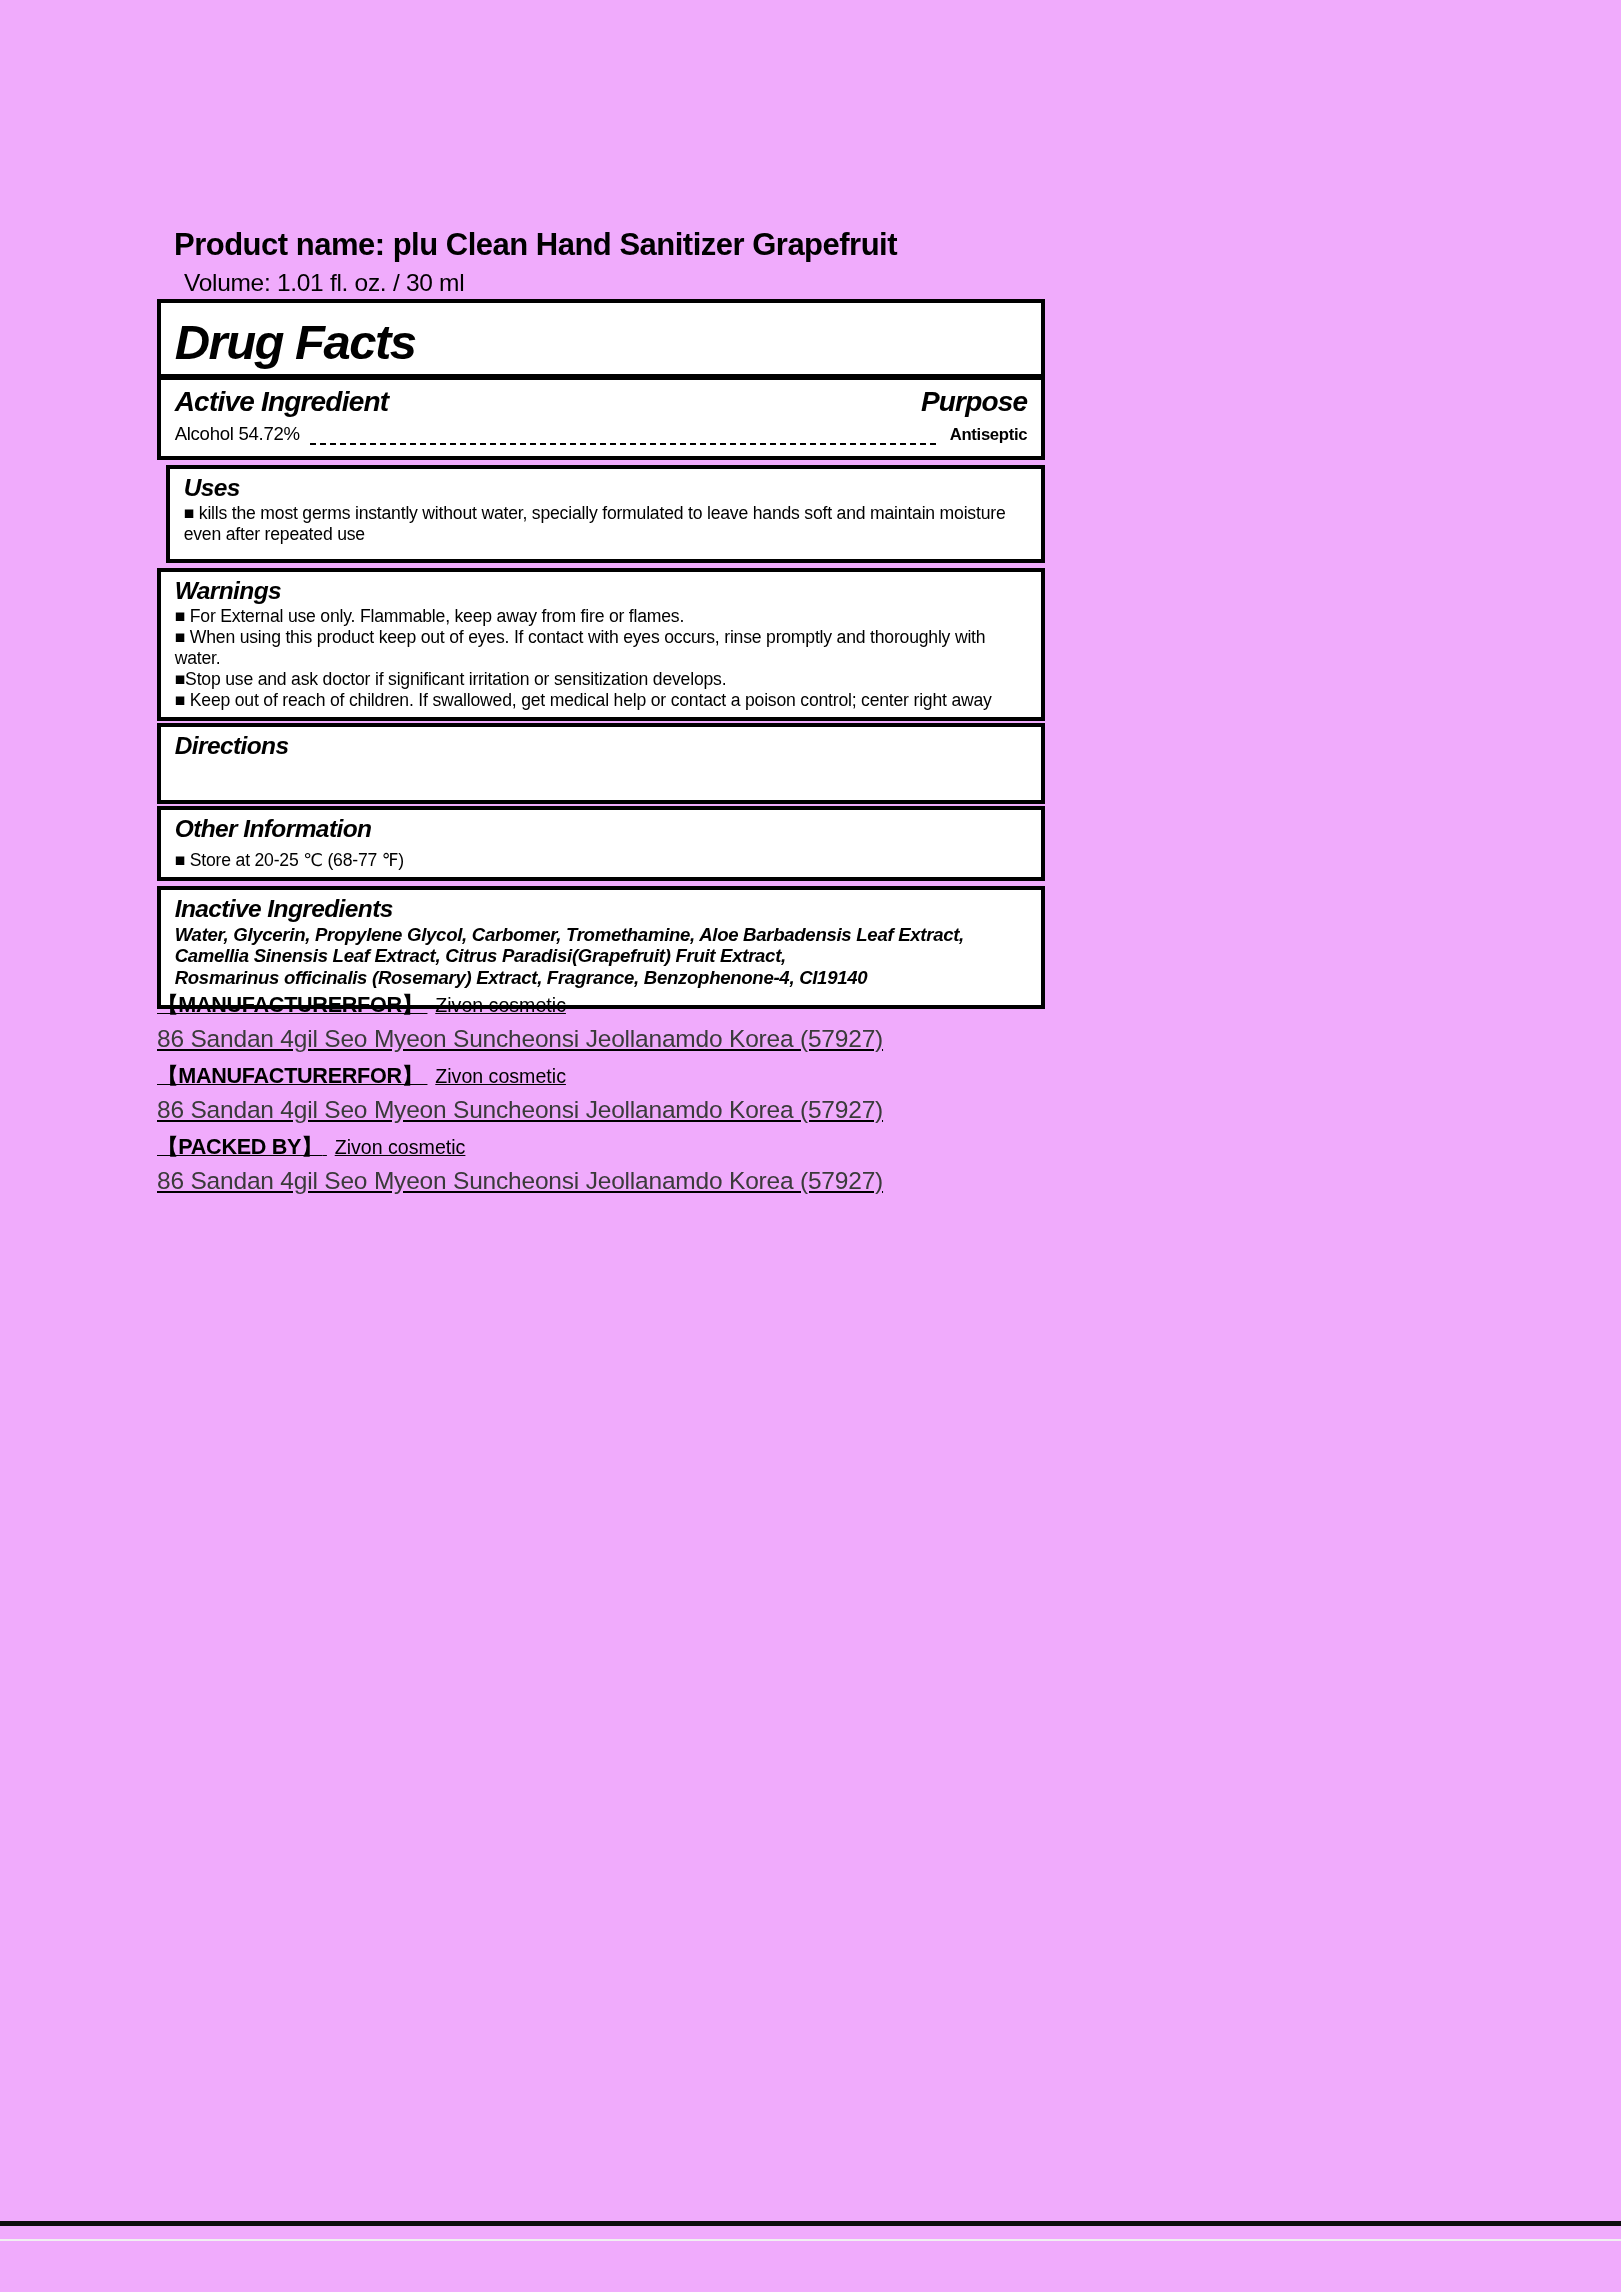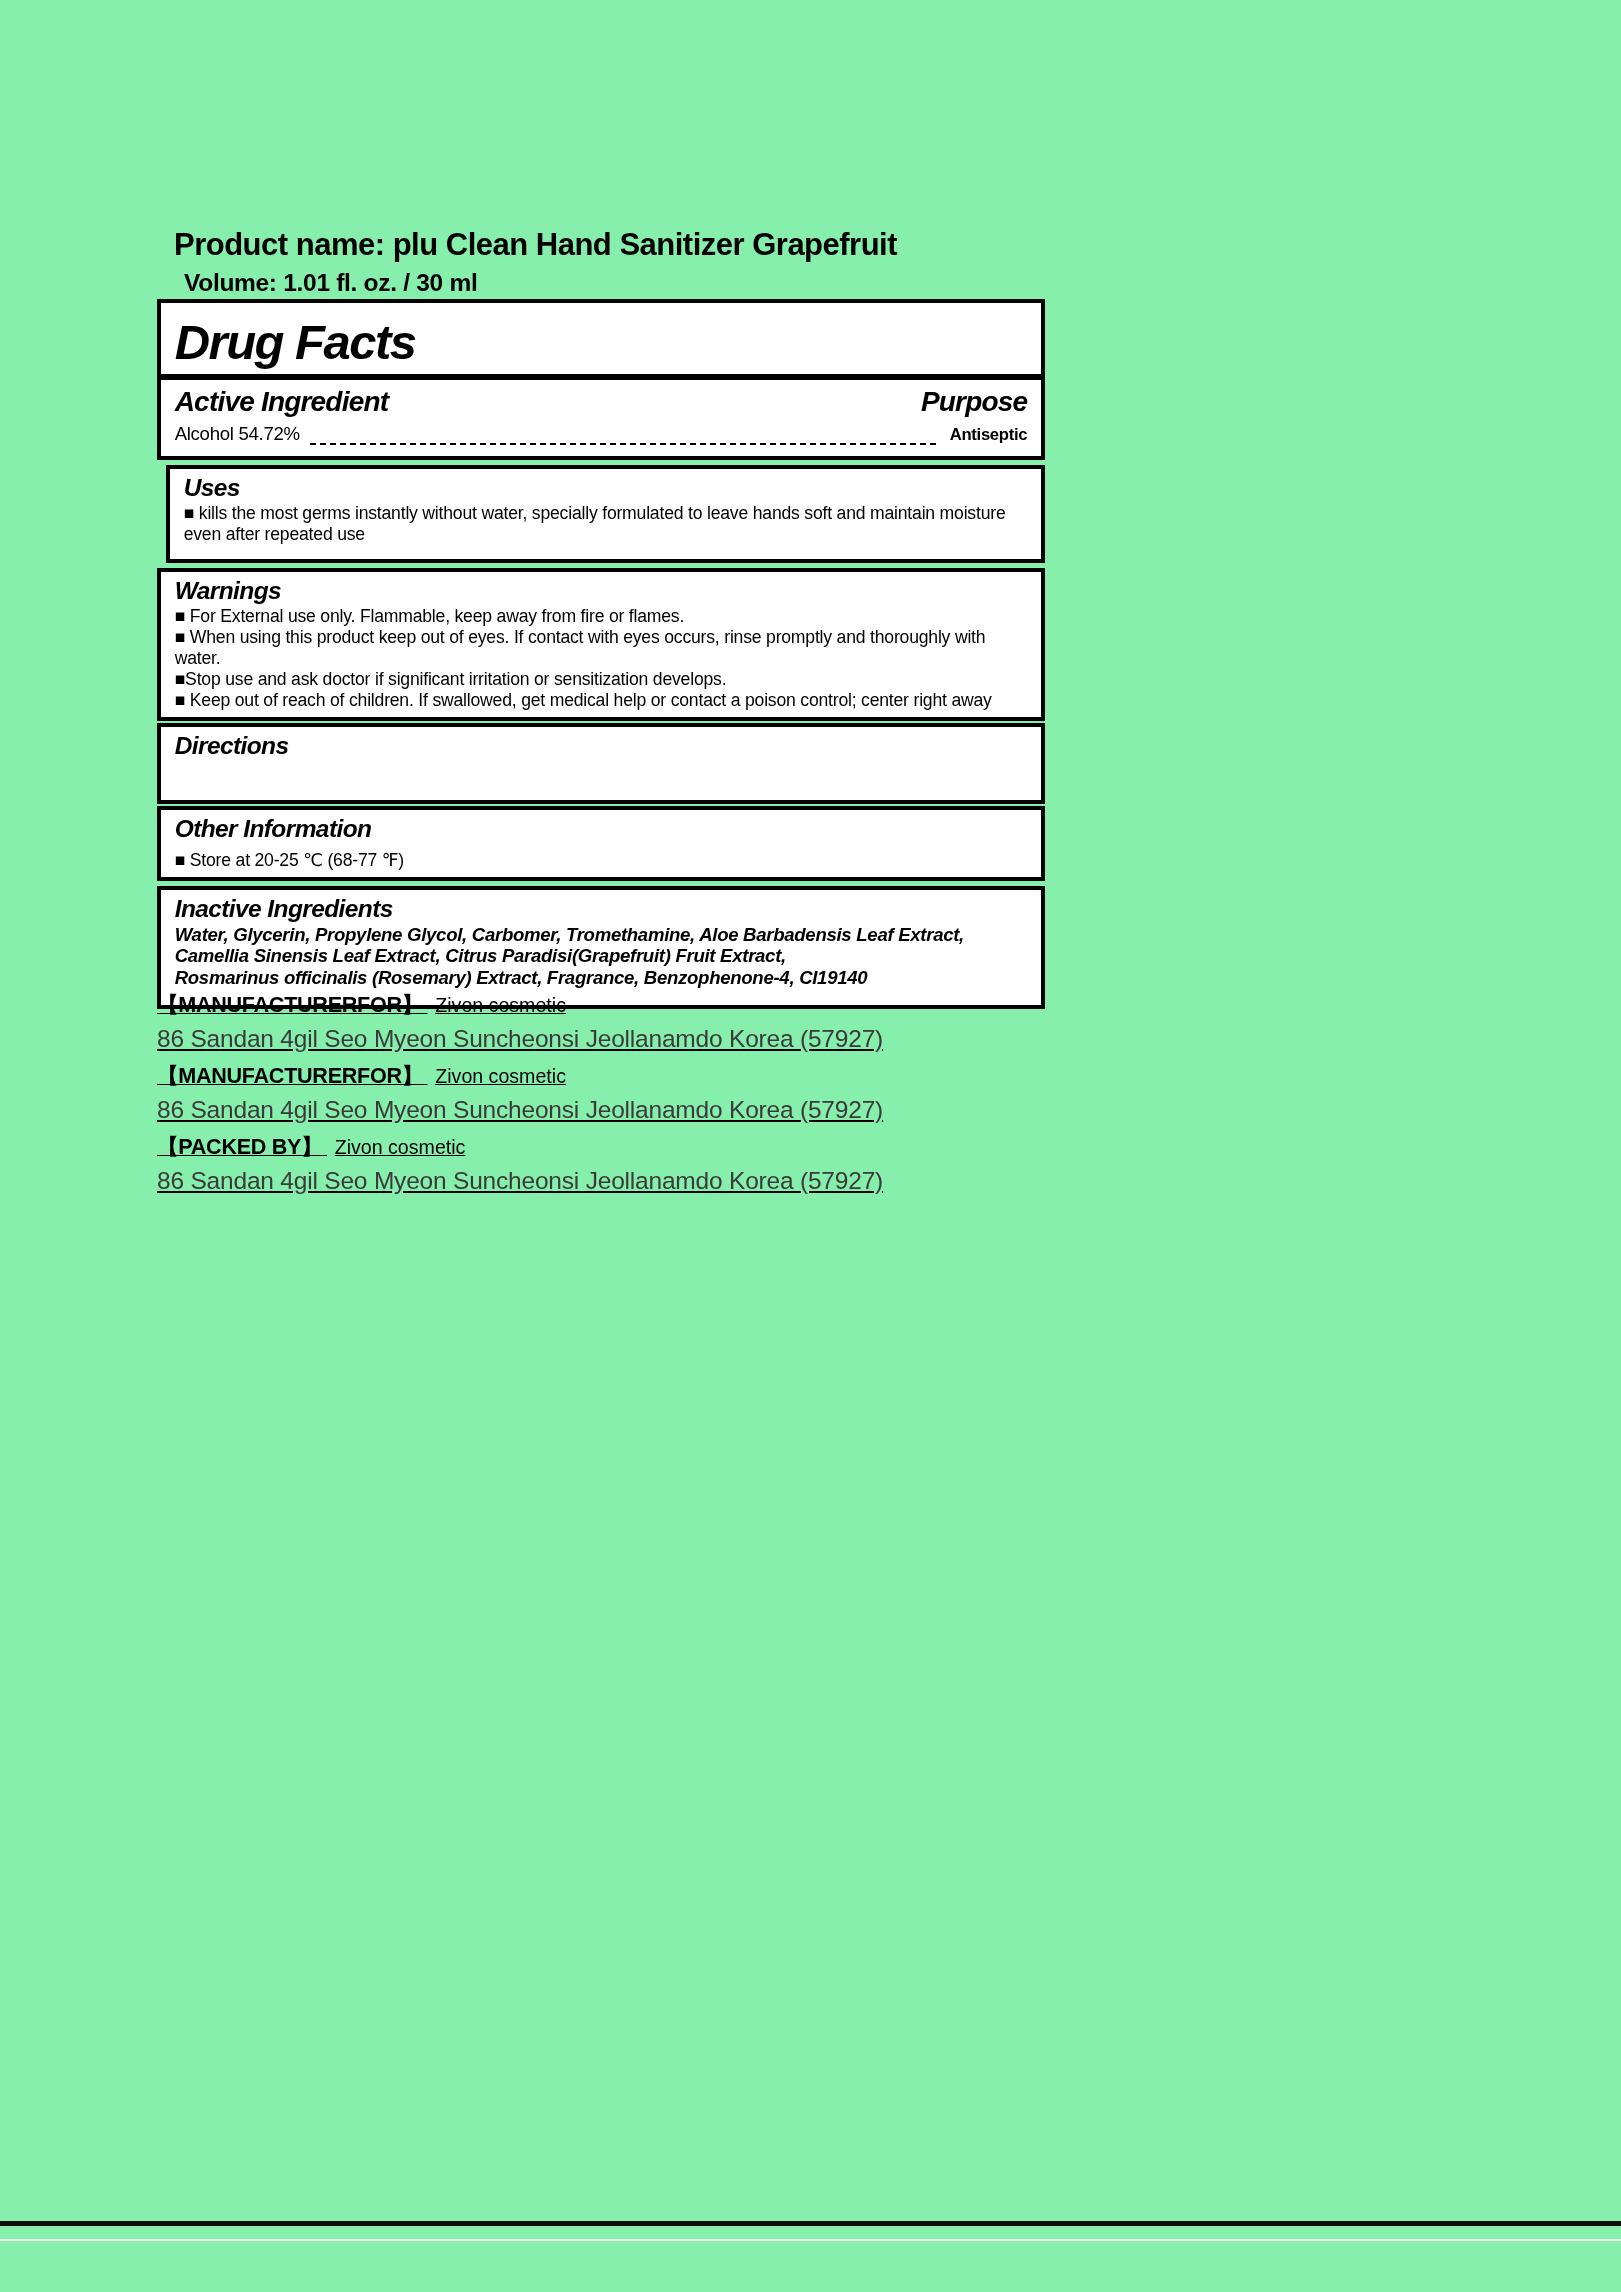--- a/index.html
+++ b/index.html
@@ -5,41 +5,40 @@
   * { margin: 0; padding: 0; box-sizing: border-box; }
   html, body { background: #ffffff; }
   body {
     font-family: "Liberation Sans", "DejaVu Sans", sans-serif;
     color: #000;
   }
   .page {
     position: relative;
     width: 1621px;
     height: 2293px;
-    background: #86efac;
+    background: #f0abfc;
     overflow: hidden;
     padding-left: 28px;
   }
 
   
   .product-title {
     position: absolute;
     left: 174px; top: 227px;
     font-size: 31px;
     font-weight: bold;
     letter-spacing: -0.5px;
     white-space: nowrap;
   }
   .product-volume {
     position: absolute;
     left: 184px; top: 269px;
     font-size: 24.5px;
     letter-spacing: -0.3px;
     white-space: nowrap;
-    font-weight: bold;
   }
 
   
   .df-box {
     position: absolute;
     left: 157px; top: 299px;
     width: 888px;
   }
   .df-sec {
     border: 4.9px solid #000;

